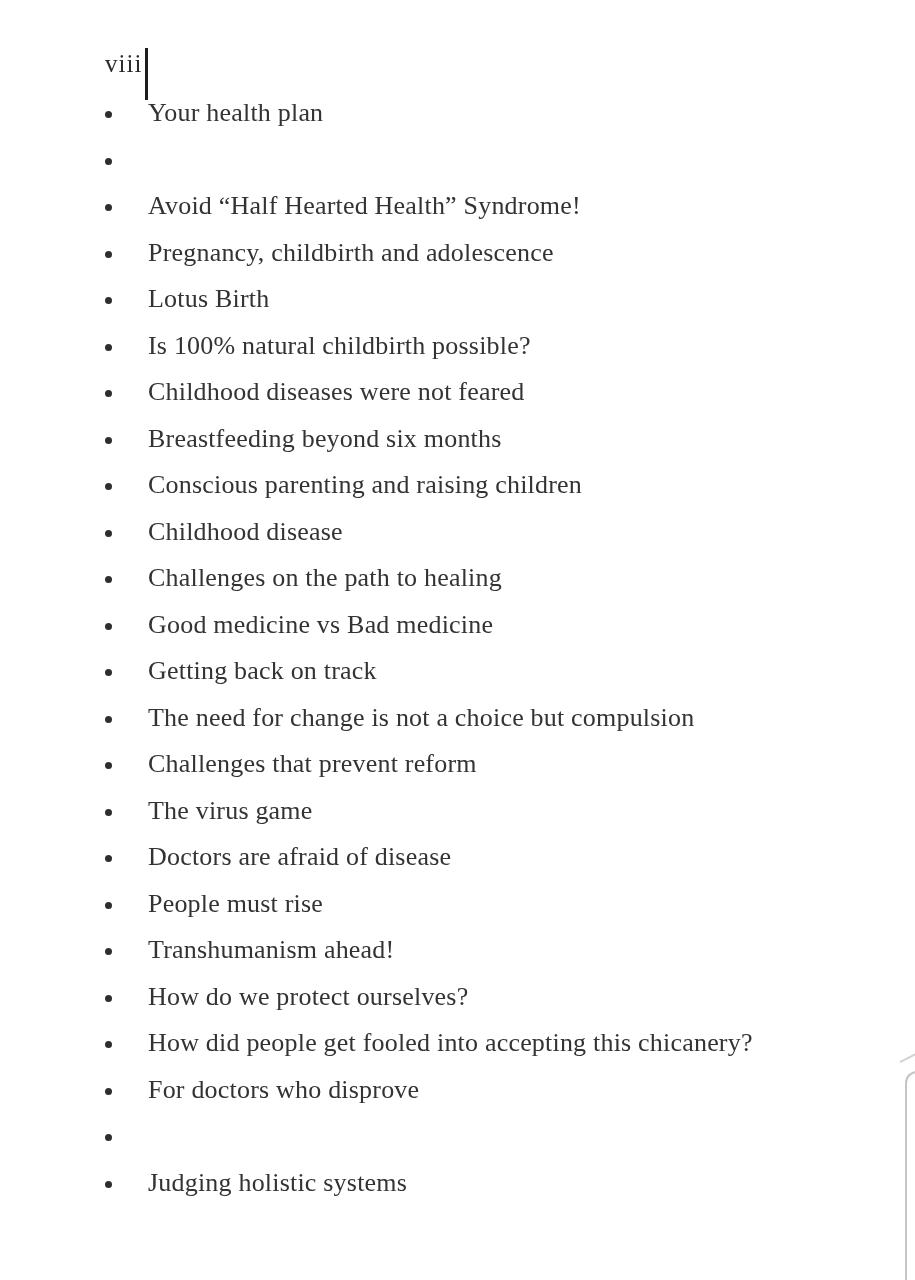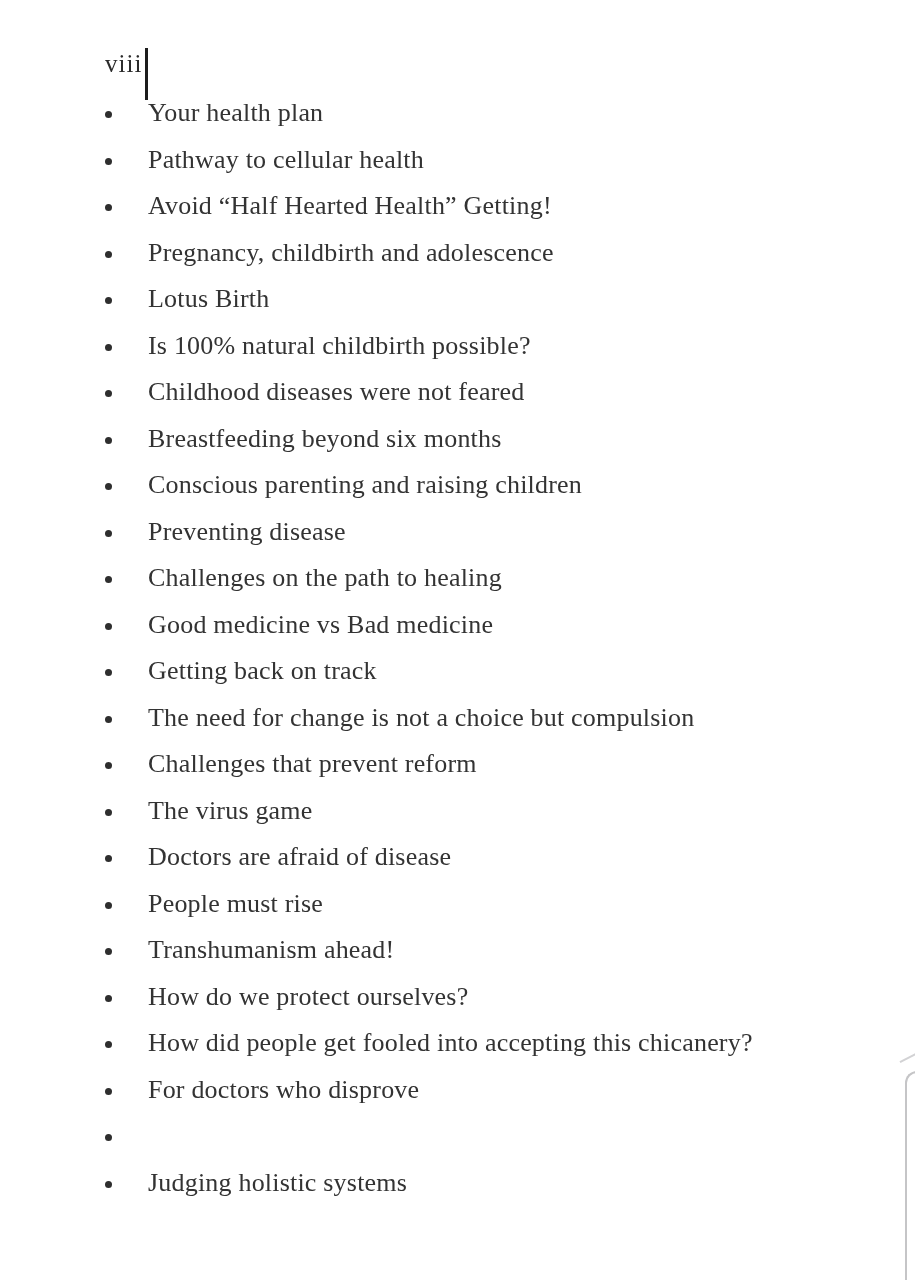--- a/index.html
+++ b/index.html
@@ -100,25 +100,24 @@
 
   <div class="cursor-bar"></div>
 
   <ul class="toc-list" id="toc-list">
       <li>
         <span class="bullet-dot"></span>
         <span class="item-text">Your health plan</span>
       </li>
       <li>
         <span class="bullet-dot"></span>
-        <span class="item-text">Pathway to cellular health</span>
-      </li>
-      <li>
-        <span class="bullet-dot"></span>
-        <span class="item-text">Avoid “Half Hearted Health” Getting!</span>
+      </li>
+      <li>
+        <span class="bullet-dot"></span>
+        <span class="item-text">Avoid “Half Hearted Health” Syndrome!</span>
       </li>
       <li>
         <span class="bullet-dot"></span>
         <span class="item-text">Pregnancy, childbirth and adolescence</span>
       </li>
       <li>
         <span class="bullet-dot"></span>
         <span class="item-text">Lotus Birth</span>
       </li>
       <li>
@@ -132,21 +131,21 @@
       <li>
         <span class="bullet-dot"></span>
         <span class="item-text">Breastfeeding beyond six months</span>
       </li>
       <li>
         <span class="bullet-dot"></span>
         <span class="item-text">Conscious parenting and raising children</span>
       </li>
       <li>
         <span class="bullet-dot"></span>
-        <span class="item-text">Preventing disease</span>
+        <span class="item-text">Childhood disease</span>
       </li>
       <li>
         <span class="bullet-dot"></span>
         <span class="item-text">Challenges on the path to healing</span>
       </li>
       <li>
         <span class="bullet-dot"></span>
         <span class="item-text">Good medicine vs Bad medicine</span>
       </li>
       <li>

